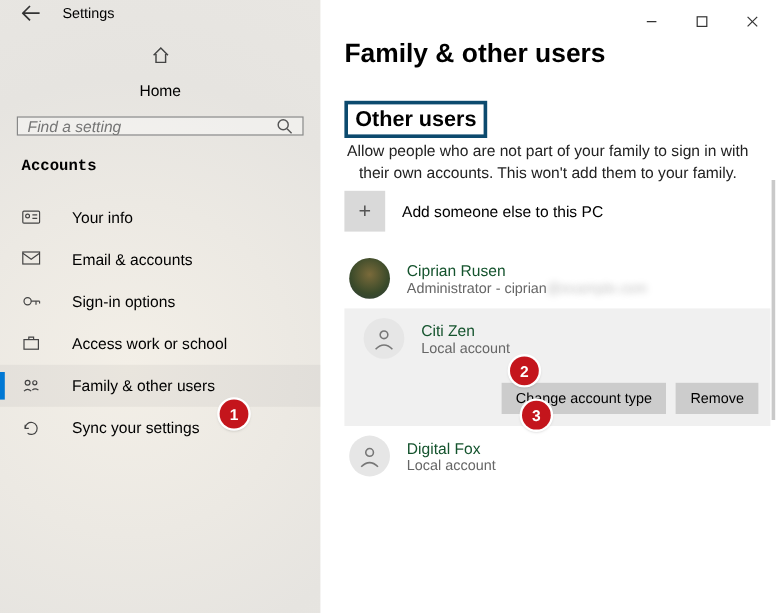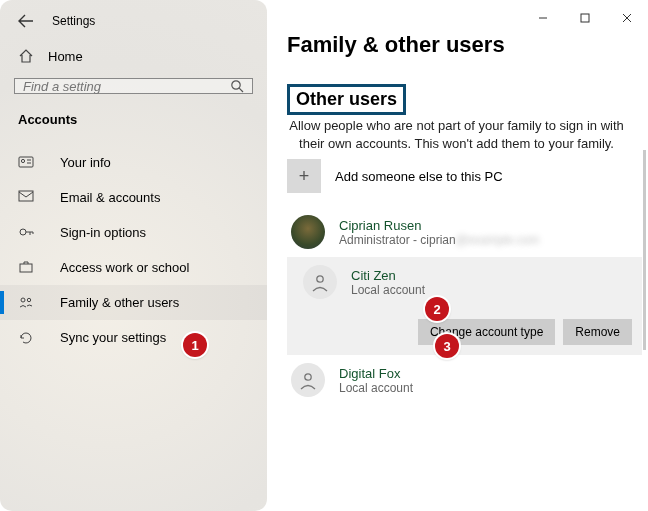--- a/index.html
+++ b/index.html
@@ -4,39 +4,39 @@
 <style>
   * { box-sizing: border-box; margin: 0; padding: 0; }
   body {
     width: 648px; height: 511px;
     font-family: "Segoe UI", Arial, sans-serif;
     background: #fff; color: #000; overflow: hidden; position: relative;
     font-size: 13px;
   }
   .window { display: flex; width: 100%; height: 100%; background: #fff; }
   .sidebar {
-    width: 267px; height: 100%; padding-top: 10px;
+    width: 267px; height: 100%; padding-top: 0;
     background: radial-gradient(circle at 40% 60%, #f3efe7 0%, #ece9e3 40%, #e6e4e0 70%, #e8e6e2 100%);
-    display: flex; flex-direction: column; border-radius: 12px;
+    display: flex; flex-direction: column;
   }
   .top-row { display: flex; align-items: center; gap: 18px; padding: 4px 18px 10px 18px; }
   .back-arrow { font-size: 16px; color: #333; cursor: pointer; }
   .app-title { font-size: 12px; }
-  .home-row { display: flex; align-items: center; gap: 14px; padding: 10px 18px; cursor: pointer; }
+  .home-row { display: flex; align-items: center; gap: 14px; padding: 10px 18px; cursor: pointer; flex-direction: column; }
   .home-row .icon { width: 16px; display: flex; justify-content: center; }
   .search-wrap { padding: 4px 14px 14px 14px; }
   .search-box {
     width: 100%; height: 16px; border: 1px solid #888; background: rgba(255,255,255,0.4);
     display: flex; align-items: center; padding: 0 8px; justify-content: space-between;
   }
   .search-box input {
     border: none; background: transparent; outline: none; font-size: 13px;
     font-style: italic; color: #555; width: 85%;
   }
-  .cat-title { font-weight: 600; font-size: 13px; padding: 4px 18px 18px 18px; }
+  .cat-title { font-weight: 600; font-size: 13px; padding: 4px 18px 18px 18px; font-family: Liberation Mono, monospace; }
   .nav { display: flex; flex-direction: column; }
   .nav-item {
     display: flex; align-items: flex-start; gap: 26px; padding: 10px 18px;
     cursor: pointer; font-size: 13px; position: relative;
   }
   .nav-item .icon { width: 16px; display: flex; justify-content: center; font-size: 14px; color: #444; }
   .nav-item.selected::before {
     content: ""; position: absolute; left: 0; top: 6px; bottom: 6px; width: 4px; background: #0078d4;
   }
   .nav-item.selected { background: rgba(0,0,0,0.04); }

